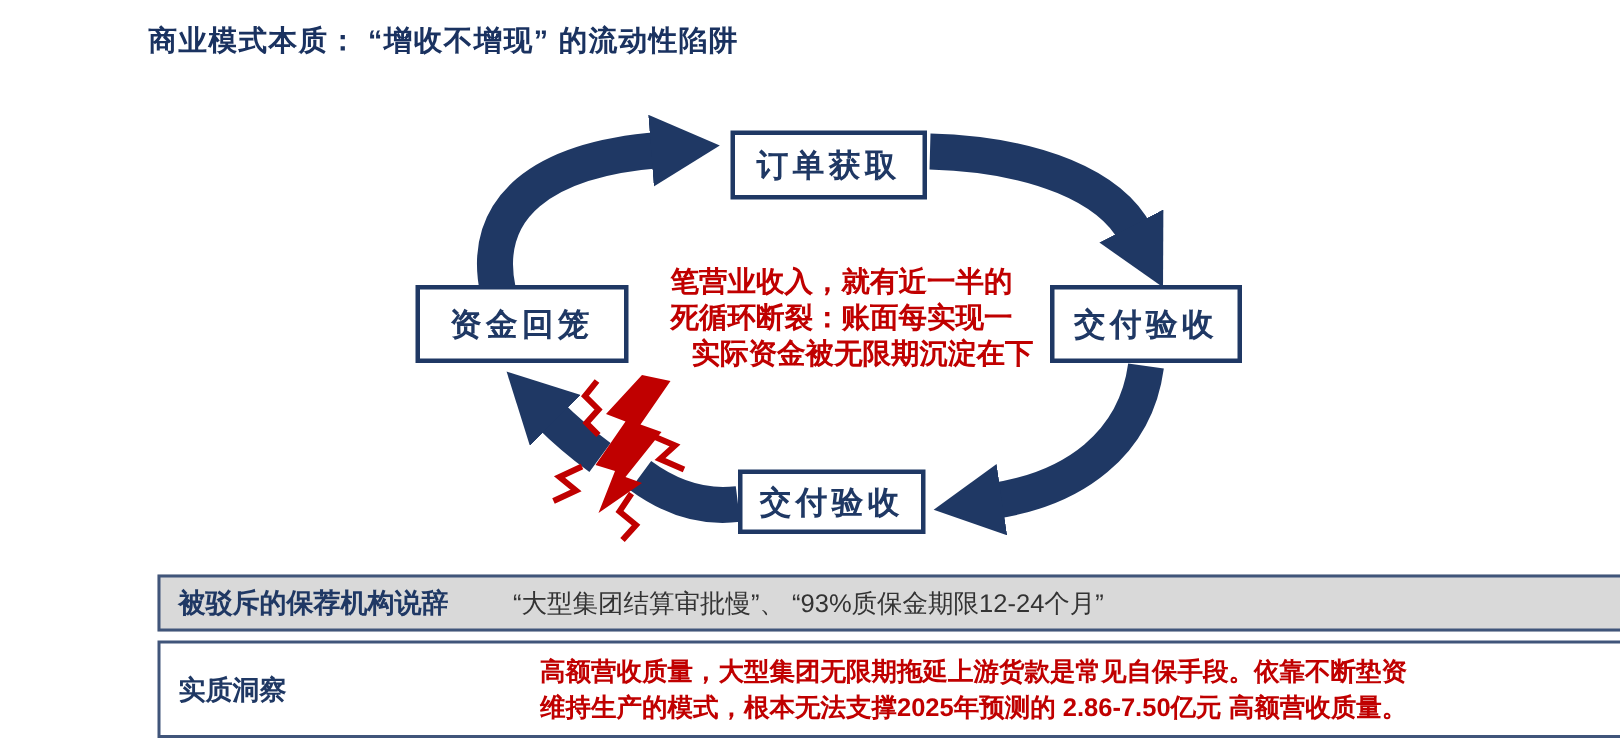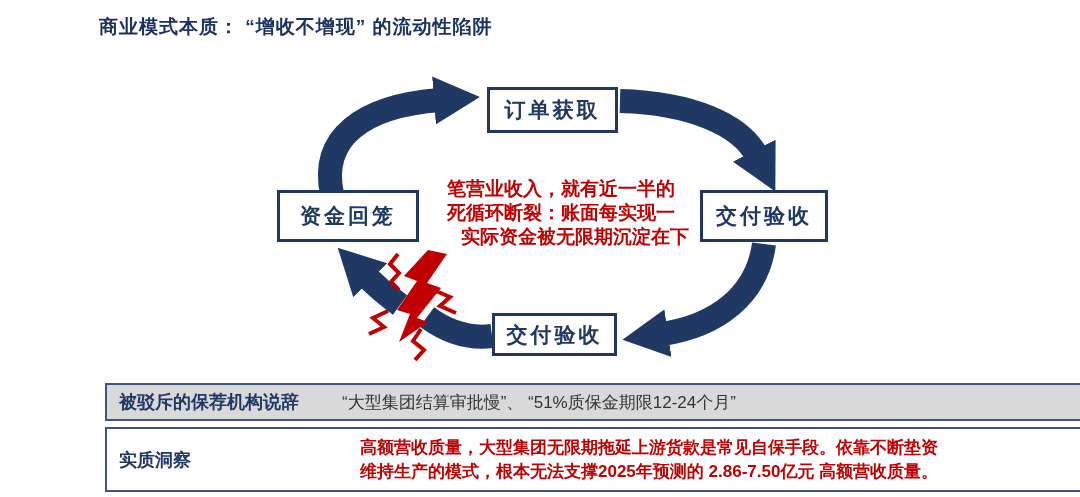--- a/index.html
+++ b/index.html
@@ -79,21 +79,21 @@
   <div class="node" id="node-cash">资金回笼</div>
 
   <div class="callout">
     <div>笔营业收入，就有近一半的</div>
     <div>死循环断裂：账面每实现一</div>
     <div>实际资金被无限期沉淀在下</div>
   </div>
 
   <div class="row" id="row-ledger">
     <div class="row-label">被驳斥的保荐机构说辞</div>
-    <div class="ledger-quotes">“大型集团结算审批慢”、 “51%质保金期限12-24个月”</div>
+    <div class="ledger-quotes">“大型集团结算审批慢”、 “93%质保金期限12-24个月”</div>
   </div>
 
   <div class="row" id="row-insight">
     <div class="row-label">实质洞察</div>
     <div class="insight-text">
       <div>高额营收质量，大型集团无限期拖延上游货款是常见自保手段。依靠不断垫资</div>
       <div>维持生产的模式，根本无法支撑2025年预测的 2.86-7.50亿元 高额营收质量。</div>
     </div>
   </div>
 

